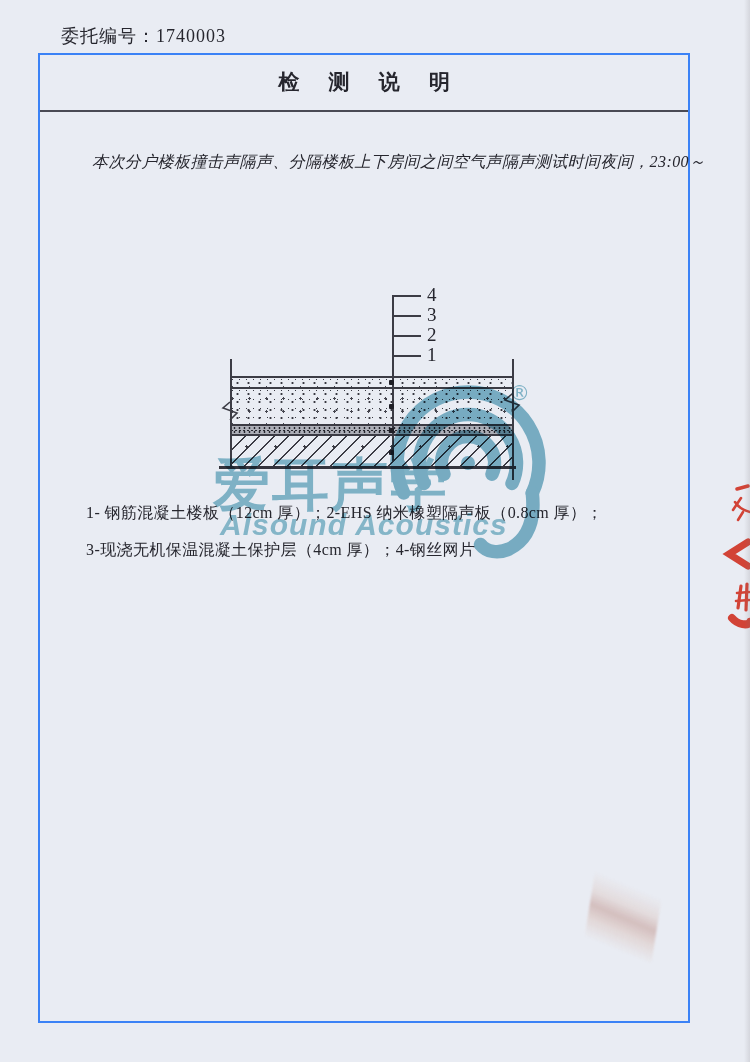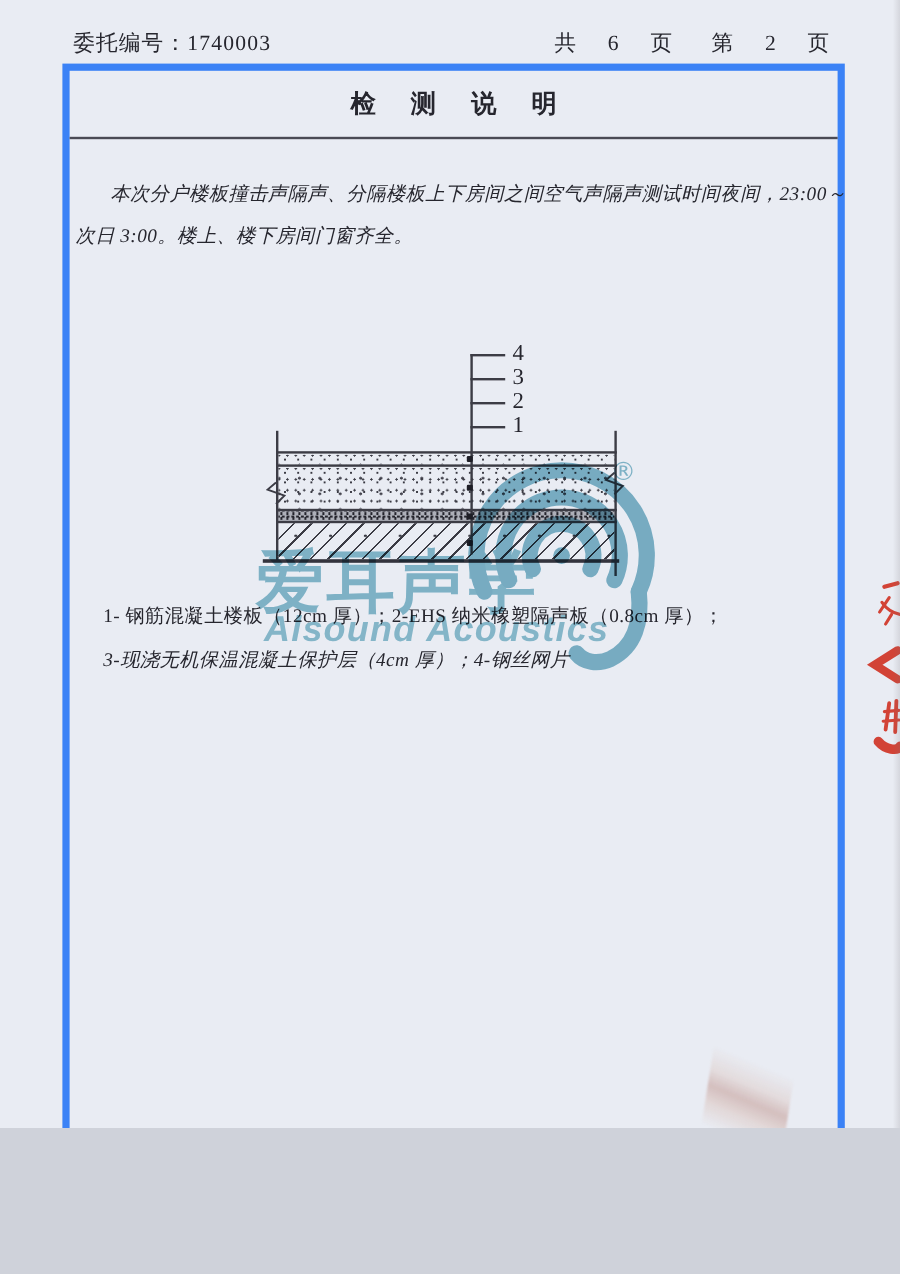--- a/index.html
+++ b/index.html
@@ -1,29 +1,29 @@
 <!DOCTYPE html>
 <html><head>
 <meta charset="utf-8">
 <style>
   html,body{margin:0;padding:0;background:#cfd2da;}
   .page{
-    position:relative;width:750px;height:940px;margin:0 auto;
+    position:relative;width:750px;height:1062px;margin:0 auto;
     background:#e9ecf3;overflow:hidden;
     font-family:"Liberation Serif","DejaVu Serif",serif;color:#26262e;
   }
   
   .h-left{position:absolute;left:61px;top:24px;font-size:18px;letter-spacing:1px;white-space:nowrap;}
   .h-right{position:absolute;left:462px;top:24px;font-size:18px;white-space:nowrap;}
   .h-right .seg{letter-spacing:11px;}
   .h-right .seg+.seg{margin-left:22px;}
   
   .frame{
-    position:absolute;left:52px;top:53px;width:652px;height:970px;
-    box-sizing:border-box;border:6px solid #3b82f6;
+    position:absolute;left:38px;top:53px;width:652px;height:970px;
+    box-sizing:border-box;border:2px solid #3b82f6;
   }
   .frame-title{
     position:absolute;left:0;right:0;top:13px;text-align:center;
     font-size:21px;font-weight:600;letter-spacing:12px;text-indent:12px;
   }
   .title-rule{position:absolute;left:0;right:0;top:55px;border-top:2px solid #4a4a54;}
   
   .bline{position:absolute;font-size:16px;letter-spacing:.4px;white-space:nowrap;font-style:italic;}
   .bl1{left:92px;top:152px;}
   .bl2{left:63px;top:187px;}
@@ -65,21 +65,21 @@
       radial-gradient(circle,#3b3b44 1px,transparent 1.3px);
     background-size:auto,29px 21px;
   }
   .d-dot{position:absolute;left:389px;width:5px;height:5px;background:#1e1e26;border-radius:1px;}
   .dd4{top:380px;} .dd3{top:404px;} .dd2{top:428px;} .dd1{top:450px;}
   .break{position:absolute;width:22px;height:22px;}
   .break-left{left:220px;top:401px;}
   .break-right{left:502px;top:393px;}
   
   .cap{position:absolute;left:86px;font-size:16px;letter-spacing:.4px;white-space:nowrap;}
-  .cap1{top:503px;} .cap2{top:540px;font-style:italic;}
+  .cap1{top:503px;} .cap2{top:540px;}
   
   .wm{position:absolute;inset:0;mix-blend-mode:multiply;opacity:.9;pointer-events:none;}
   .wm-cn{
     position:absolute;left:213px;top:447px;font-size:57px;font-weight:700;
     letter-spacing:2px;color:#7db9ca;
     font-family:"DejaVu Sans","Liberation Sans",sans-serif;white-space:nowrap;
   }
   .wm-en{
     position:absolute;left:220px;top:508px;font-size:30px;font-style:italic;font-weight:600;
     letter-spacing:1px;color:#85becd;
@@ -99,31 +99,27 @@
   }
   .edge-shade{position:absolute;right:0;top:0;width:6px;height:100%;
     background:linear-gradient(to left,rgba(120,115,120,.18),transparent);}
 </style>
 </head>
 <body>
 
 <div class="page">
 
   <div class="h-left">委托编号：1740003</div>
-  <div class="h-right">
-    <span class="seg">共 6 页</span><span class="seg">第 2 页</span>
-  </div>
 
   <div class="frame">
     <div class="frame-title">检 测 说 明</div>
     <div class="title-rule"></div>
   </div>
 
   <div class="bline bl1">本次分户楼板撞击声隔声、分隔楼板上下房间之间空气声隔声测试时间夜间，23:00～</div>
-  <div class="bline bl2">次日 3:00。楼上、楼下房间门窗齐全。</div>
 
   <div class="dline d-ruler"></div>
   <div class="dline d-tick t4"></div>
   <div class="dline d-tick t3"></div>
   <div class="dline d-tick t2"></div>
   <div class="dline d-tick t1"></div>
   <div class="d-lab l4">4</div>
   <div class="d-lab l3">3</div>
   <div class="d-lab l2">2</div>
   <div class="d-lab l1">1</div>

